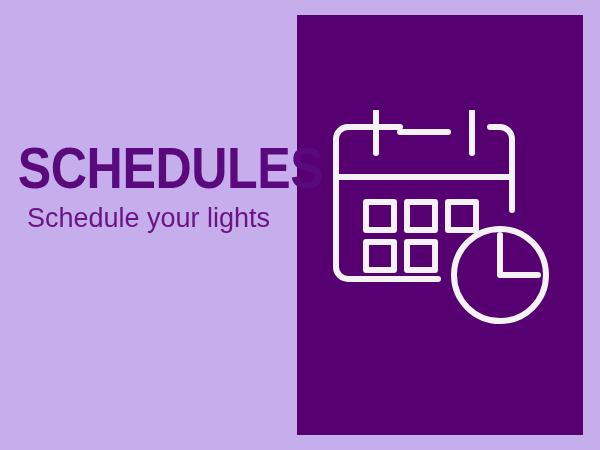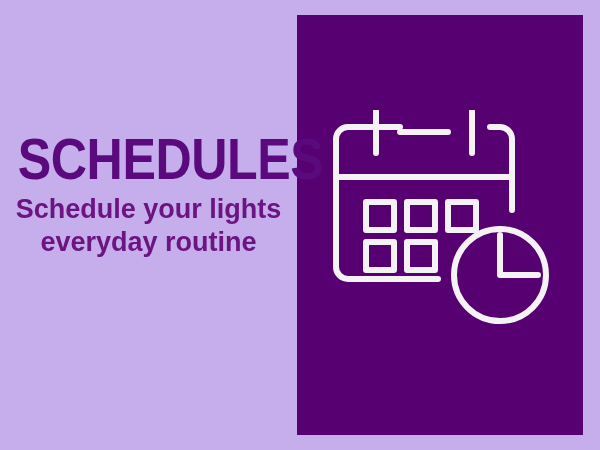--- a/index.html
+++ b/index.html
@@ -27,42 +27,42 @@
     top: 15px;
     width: 286px;
     height: 420px;
     background: #560071;
   }
 
   
   #text-block {
     position: absolute;
     left: 0px;
-    top: 131px;
+    top: 140px;
     width: 297px;
     text-align: center;
   }
   #headline {
     margin: 0;
     padding: 0;
     font-family: "Liberation Sans Narrow", "Liberation Sans", sans-serif;
     font-weight: 700;
     font-size: 57px;
     line-height: 56px;
     letter-spacing: -0.5px;
     color: #5b0a7d;
     transform: scaleX(0.88);
     transform-origin: center center;
     white-space: nowrap;
   }
   #subcopy {
     margin: 0;
     padding: 6px 8px 0 8px;
     font-family: "Liberation Sans", sans-serif;
-    font-weight: 700;
+    font-weight: 400;
     font-size: 27px;
     line-height: 33px;
     color: #6b1482;
   }
   #subcopy .tline {
     display: block;
     white-space: nowrap;
   }
 
   
@@ -78,21 +78,20 @@
 <body>
 
 <div id="slide">
 
   <div id="art-panel"></div>
 
   <div id="text-block">
     <h1 id="headline">SCHEDULES</h1>
     <p id="subcopy">
       <span class="tline">Schedule your lights</span>
-      <span class="tline">everyday routine</span>
     </p>
   </div>
 
   <svg id="schedule-icon" viewBox="0 0 230 230">
     <g fill="none" stroke="#f5f2f5" stroke-width="6" stroke-linecap="round" stroke-linejoin="round">
 
       <path d="M 70 17 L 18 17 A 12 12 0 0 0 6 29 L 6 157 A 12 12 0 0 0 18 169 L 108 169"></path>
       <path d="M 160 17 L 170 17 A 12 12 0 0 1 182 29 L 182 100"></path>
 
       <line x1="6" y1="67" x2="182" y2="67"></line>

